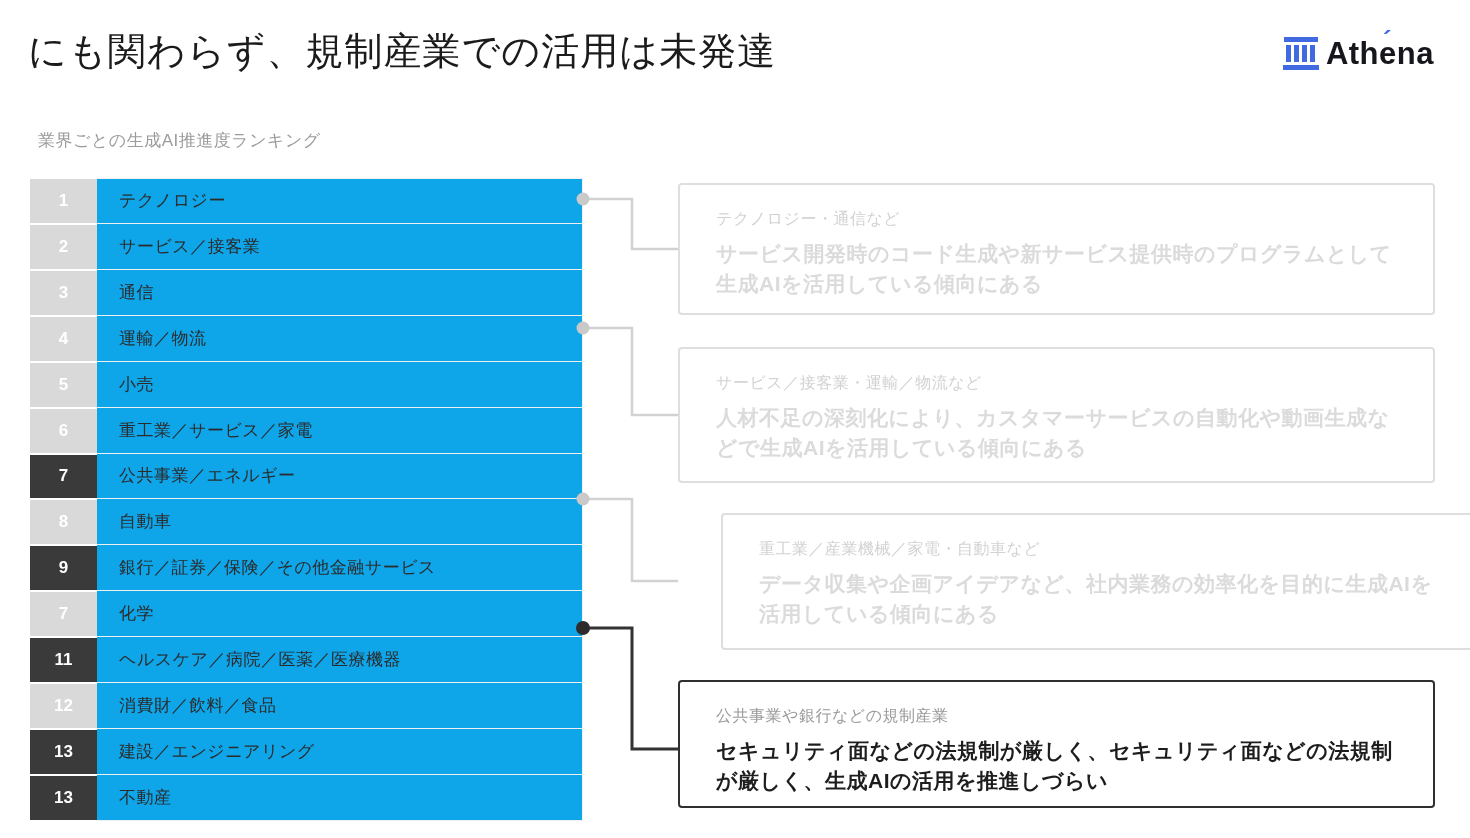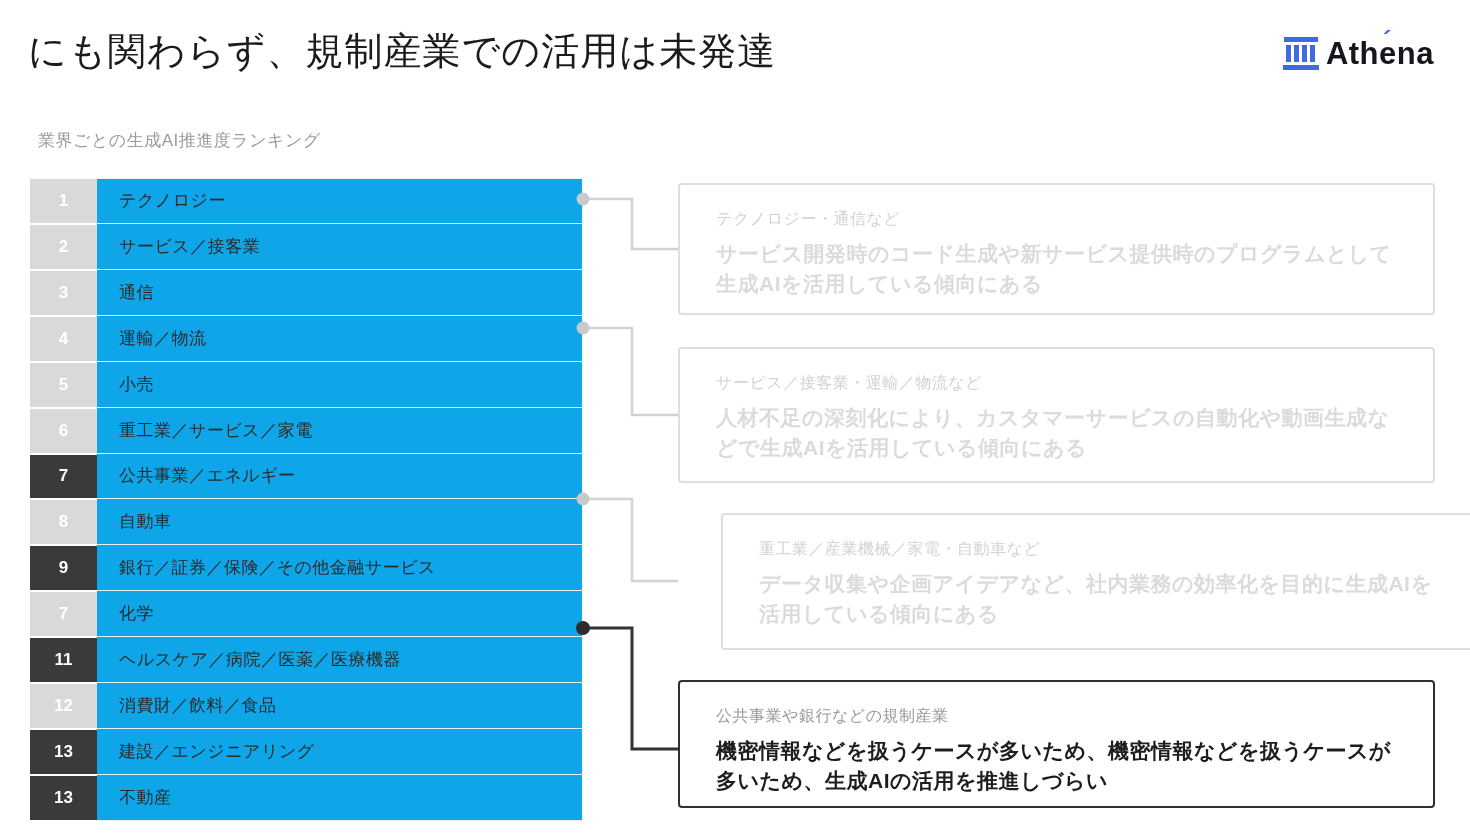--- a/index.html
+++ b/index.html
@@ -175,14 +175,14 @@
 <div class="callout callout-2">
   <div class="callout-header">サービス／接客業・運輸／物流など</div>
   <div class="callout-body">人材不足の深刻化により、カスタマーサービスの自動化や動画生成などで生成AIを活用している傾向にある</div>
 </div>
 <div class="callout callout-3">
   <div class="callout-header">重工業／産業機械／家電・自動車など</div>
   <div class="callout-body">データ収集や企画アイデアなど、社内業務の効率化を目的に生成AIを活用している傾向にある</div>
 </div>
 <div class="callout callout-4 active">
   <div class="callout-header">公共事業や銀行などの規制産業</div>
-  <div class="callout-body">機密情報などを扱うケースが多いため、機密情報などを扱うケースが多いため、生成AIの活用を推進しづらい</div>
+  <div class="callout-body">セキュリティ面などの法規制が厳しく、セキュリティ面などの法規制が厳しく、生成AIの活用を推進しづらい</div>
 </div>
 
 </body></html>

